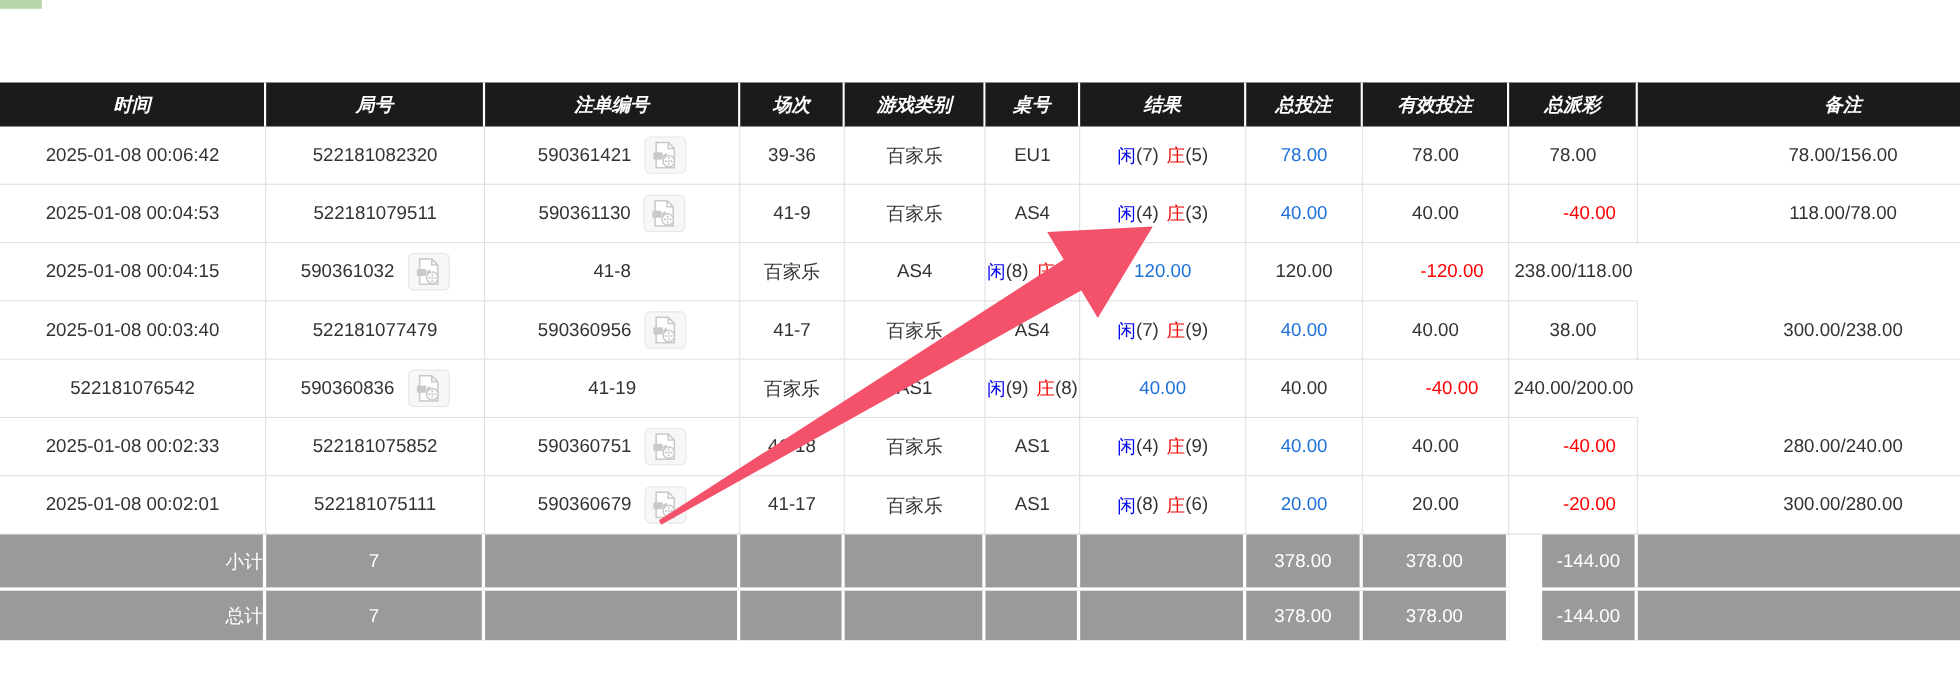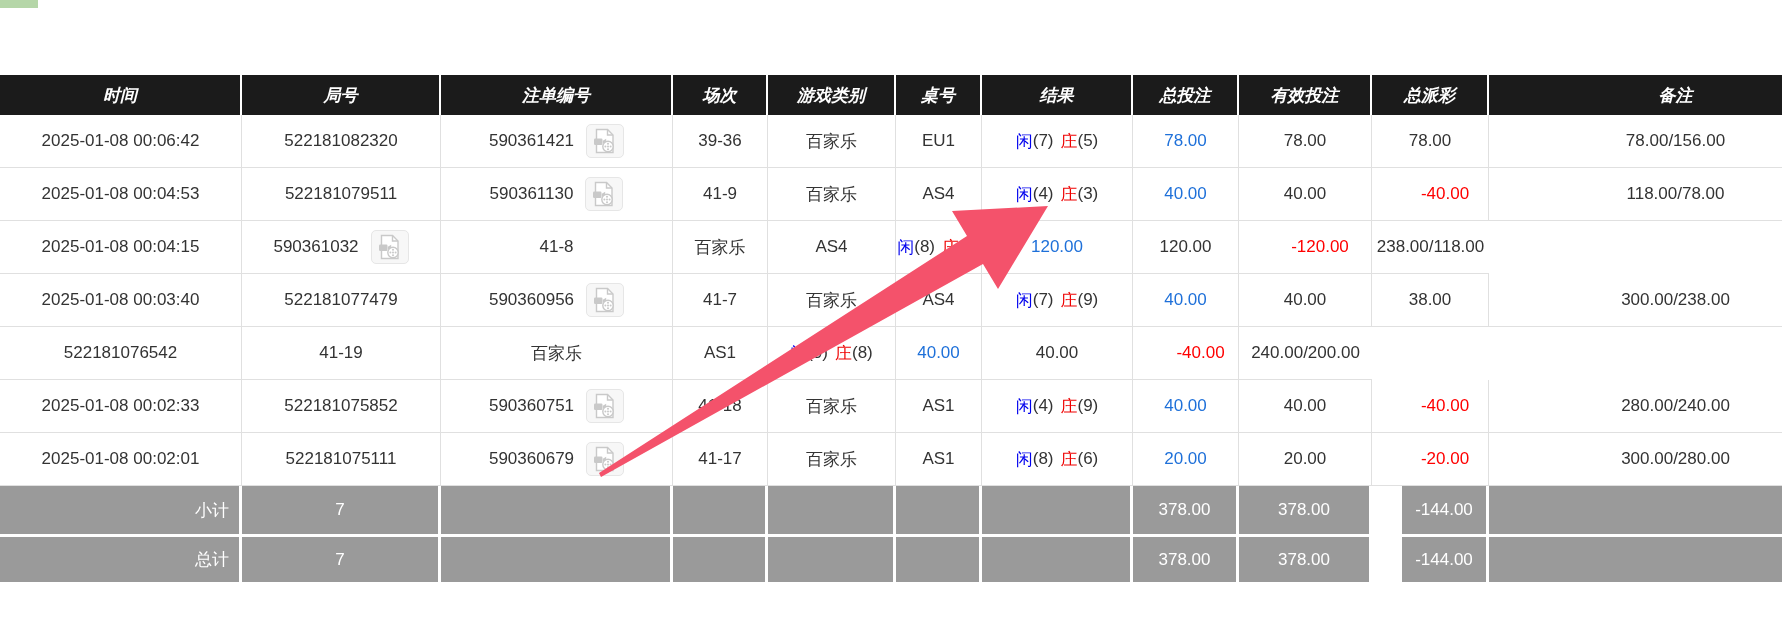--- a/index.html
+++ b/index.html
@@ -67,21 +67,21 @@
   .tfoot-row { height: 48px; }
   .tfoot-row + .tfoot-row { border-top: 3px solid #ffffff; }
   .tf {
     background: var(--footer-bg);
     color: #ffffff;
     display: flex; align-items: center; justify-content: center;
     border-right: 3px solid #ffffff;
     white-space: nowrap;
   }
   .tf:last-child { border-right: none; }
-  .tf.label { justify-content: flex-end; padding-right: 10px; }
+  .tf.label { justify-content: flex-end; }
   
   .arrow {
     position: absolute; left: 0; top: 0;
     width: 1782px; height: 635px;
     pointer-events: none;
     z-index: 5;
   }
 </style>
 </head>
 <body>
@@ -312,20 +312,37 @@
     <div class="td">
           <span>300.00/238.00</span>
         </div>
   </div>
 
   <div class="gridrow tr">
     <div class="td">
           <span>522181076542</span>
         </div>
     <div class="td">
+      <span>590360836</span>
+      <span class="video-btn">
+        <svg width="26" height="26" viewBox="0 0 26 26">
+          <path d="M4.5 1.5 h11 l5.5 5.5 v17.5 h-16.5 z" fill="#ffffff" stroke="#c9c9c9" stroke-width="1.4"></path>
+          <path d="M15.5 1.5 v5.5 h5.5" fill="none" stroke="#c9c9c9" stroke-width="1.4"></path>
+          <rect x="2" y="10.5" width="8.5" height="6.5" rx="1.2" fill="#c9c9c9"></rect>
+          <polygon points="10.8,12.8 14.2,10.8 14.2,16.8 10.8,14.8" fill="#c9c9c9"></polygon>
+          <circle cx="16" cy="18.5" r="5.2" fill="#ffffff" stroke="#c9c9c9" stroke-width="1.4"></circle>
+          <circle cx="16" cy="18.5" r="1" fill="#c9c9c9"></circle>
+          <circle cx="16" cy="15.8" r="1" fill="#c9c9c9"></circle>
+          <circle cx="13.4" cy="18.5" r="1" fill="#c9c9c9"></circle>
+          <circle cx="18.6" cy="18.5" r="1" fill="#c9c9c9"></circle>
+          <circle cx="16" cy="21.2" r="1" fill="#c9c9c9"></circle>
+        </svg>
+      </span>
+    </div>
+    <div class="td">
           <span>41-19</span>
         </div>
     <div class="td">
           <span>百家乐</span>
         </div>
     <div class="td">
           <span>AS1</span>
         </div>
     <div class="td">
       <span class="rp">闲</span>

